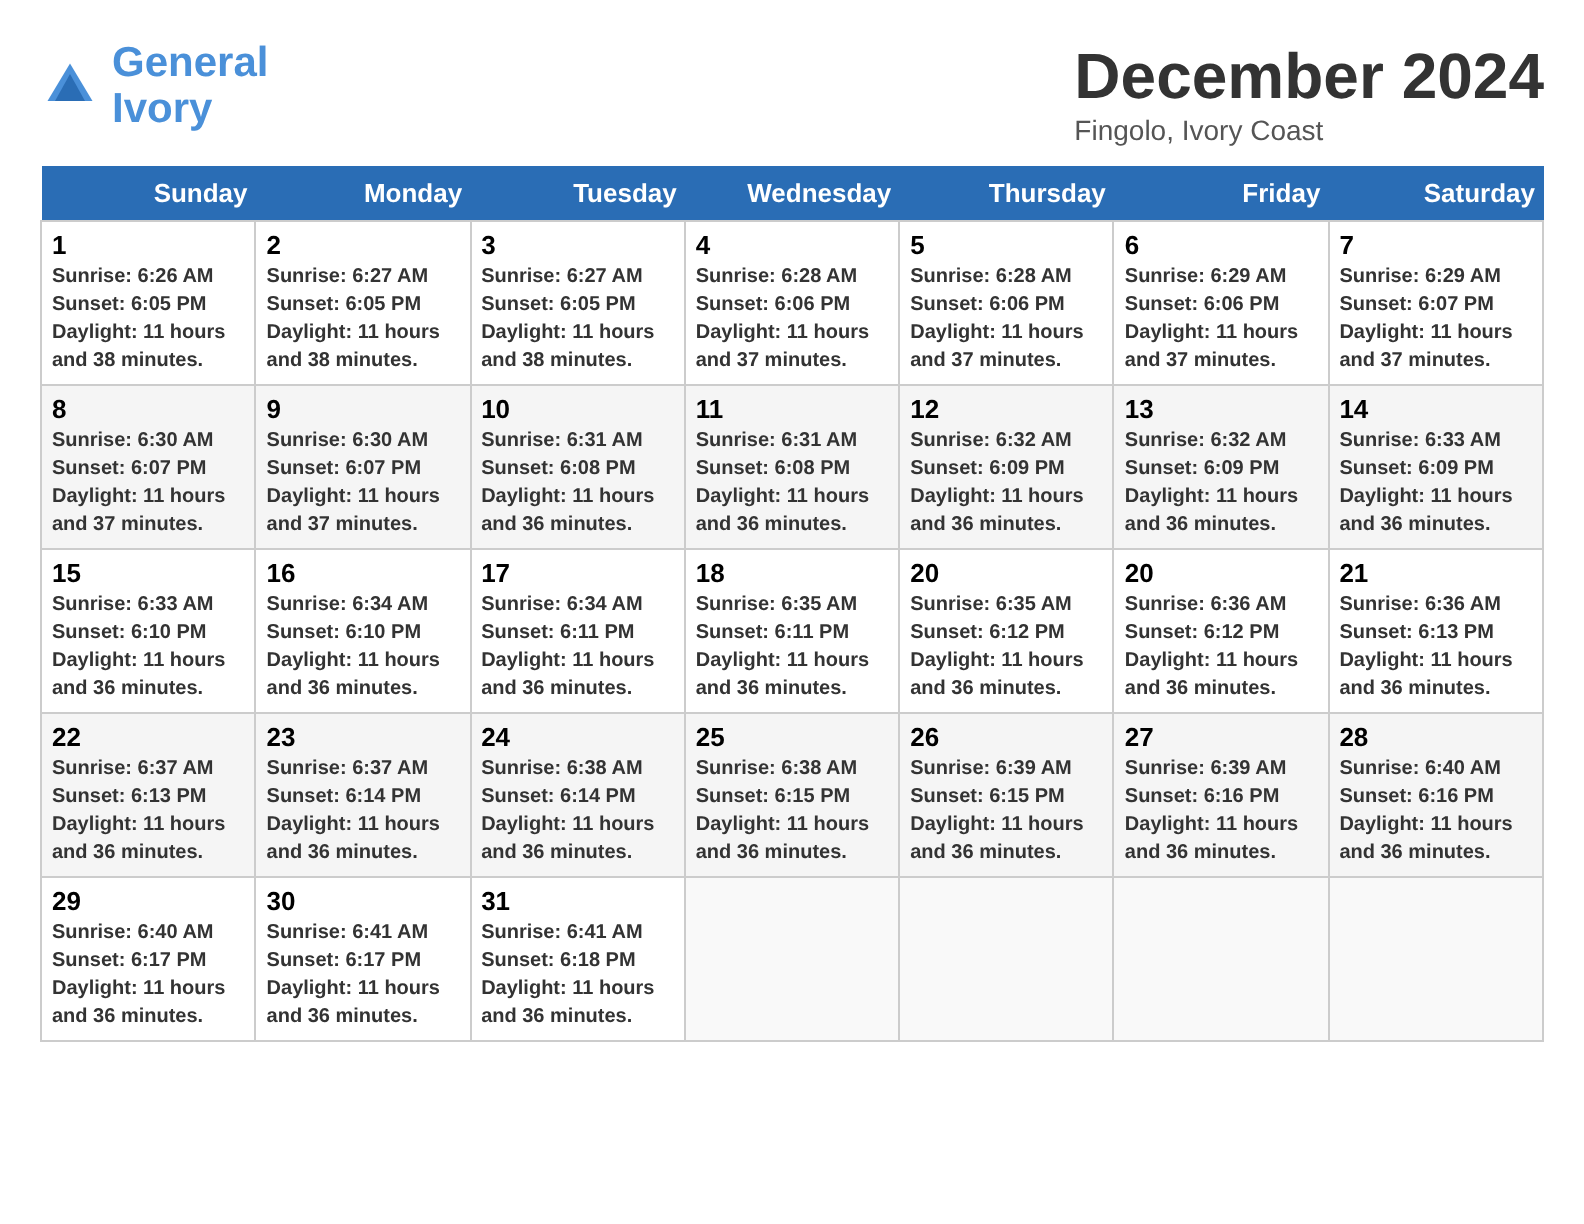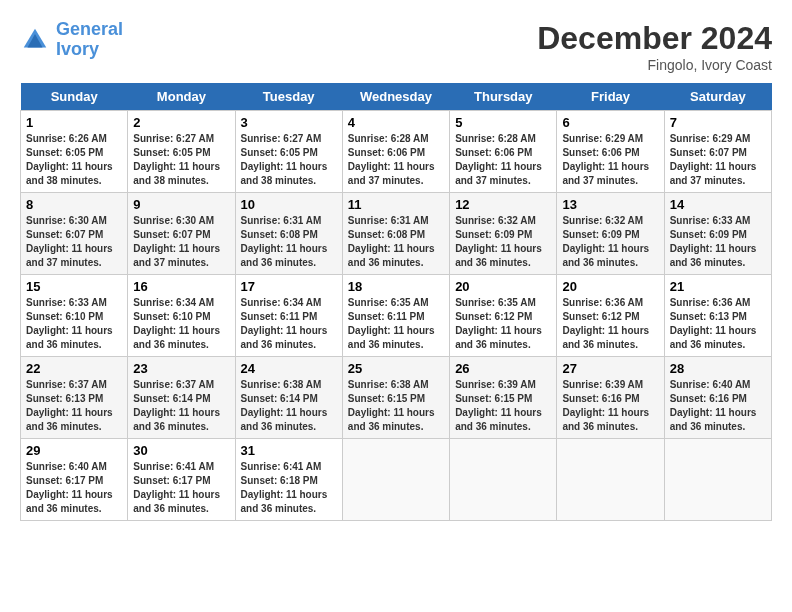--- a/index.html
+++ b/index.html
@@ -15,54 +15,54 @@
       justify-content: space-between;
       align-items: flex-start;
       margin-bottom: 10px;
     }
     .logo {
       display: flex;
       align-items: center;
       gap: 6px;
     }
     .logo-text {
-      font-size: 18px;
+      font-size: 21px;
       font-weight: bold;
       color: #333;
       line-height: 1.1;
     }
     .logo-text span {
       color: #4a90d9;
     }
     .logo-icon {
       width: 30px;
       height: 30px;
     }
     .title-block {
-      text-align: right;
+      text-align: left;
     }
     .month-title {
       font-size: 32px;
       font-weight: bold;
       color: #333;
     }
     .location-title {
       font-size: 14px;
       color: #555;
     }
     table {
       width: 100%;
       border-collapse: collapse;
       font-size: 11px;
     }
     th {
       background-color: #2a6db5;
       color: #fff;
       padding: 6px 4px;
-      text-align: center;
+      text-align: right;
       font-size: 13px;
       font-weight: bold;
     }
     td {
       border: 1px solid #ccc;
       vertical-align: top;
       padding: 4px 5px;
       width: 14.28%;
       min-height: 80px;
       background: #fff;

